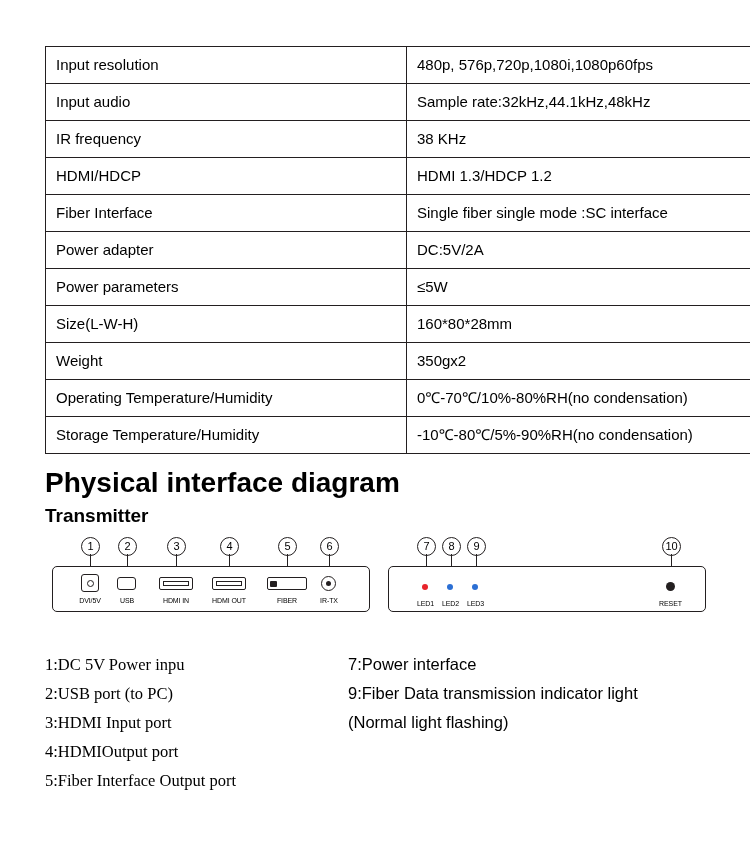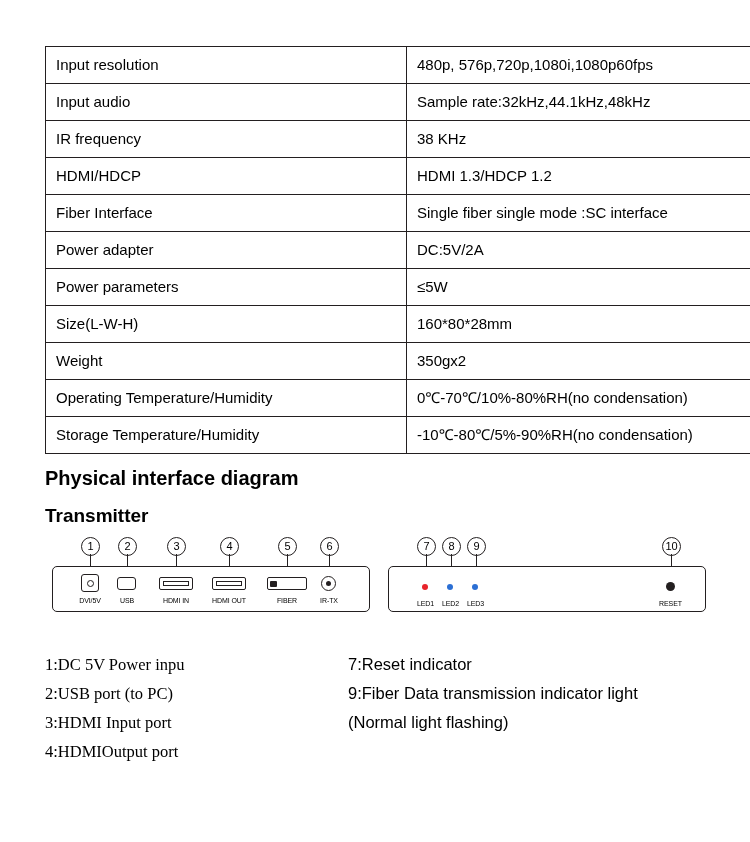--- a/index.html
+++ b/index.html
@@ -53,21 +53,21 @@
   }
   .param-table td.col-value {
     width: 326px;
   }
 
   
   .diagram-title {
     position: absolute;
     left: 45px;
     top: 467px;
-    font-size: 20px;
+    font-size: 28px;
     font-weight: bold;
   }
   .sub-title {
     position: absolute;
     left: 45px;
     top: 505px;
     font-size: 19px;
     font-weight: bold;
   }
 
@@ -356,21 +356,22 @@
 
   <div class="reset-btn" style="left:666px; top:582px;"></div>
   <div class="port-label" style="left:653px; top:600px; width:35px;">RESET</div>
 
   <div class="legend">
     <div class="legend-col left">
       <div>1:DC 5V Power inpu</div>
       <div>2:USB port (to PC)</div>
       <div>3:HDMI Input port</div>
       <div>4:HDMIOutput port</div>
+      <div>5:Fiber Interface Output port</div>
     </div>
     <div class="legend-col right">
-      <div>7:Reset indicator</div>
+      <div>7:Power interface</div>
       <div>9:Fiber Data transmission indicator light</div>
       <div>(Normal light flashing)</div>
     </div>
   </div>
 
 </div>
 
 </body></html>

